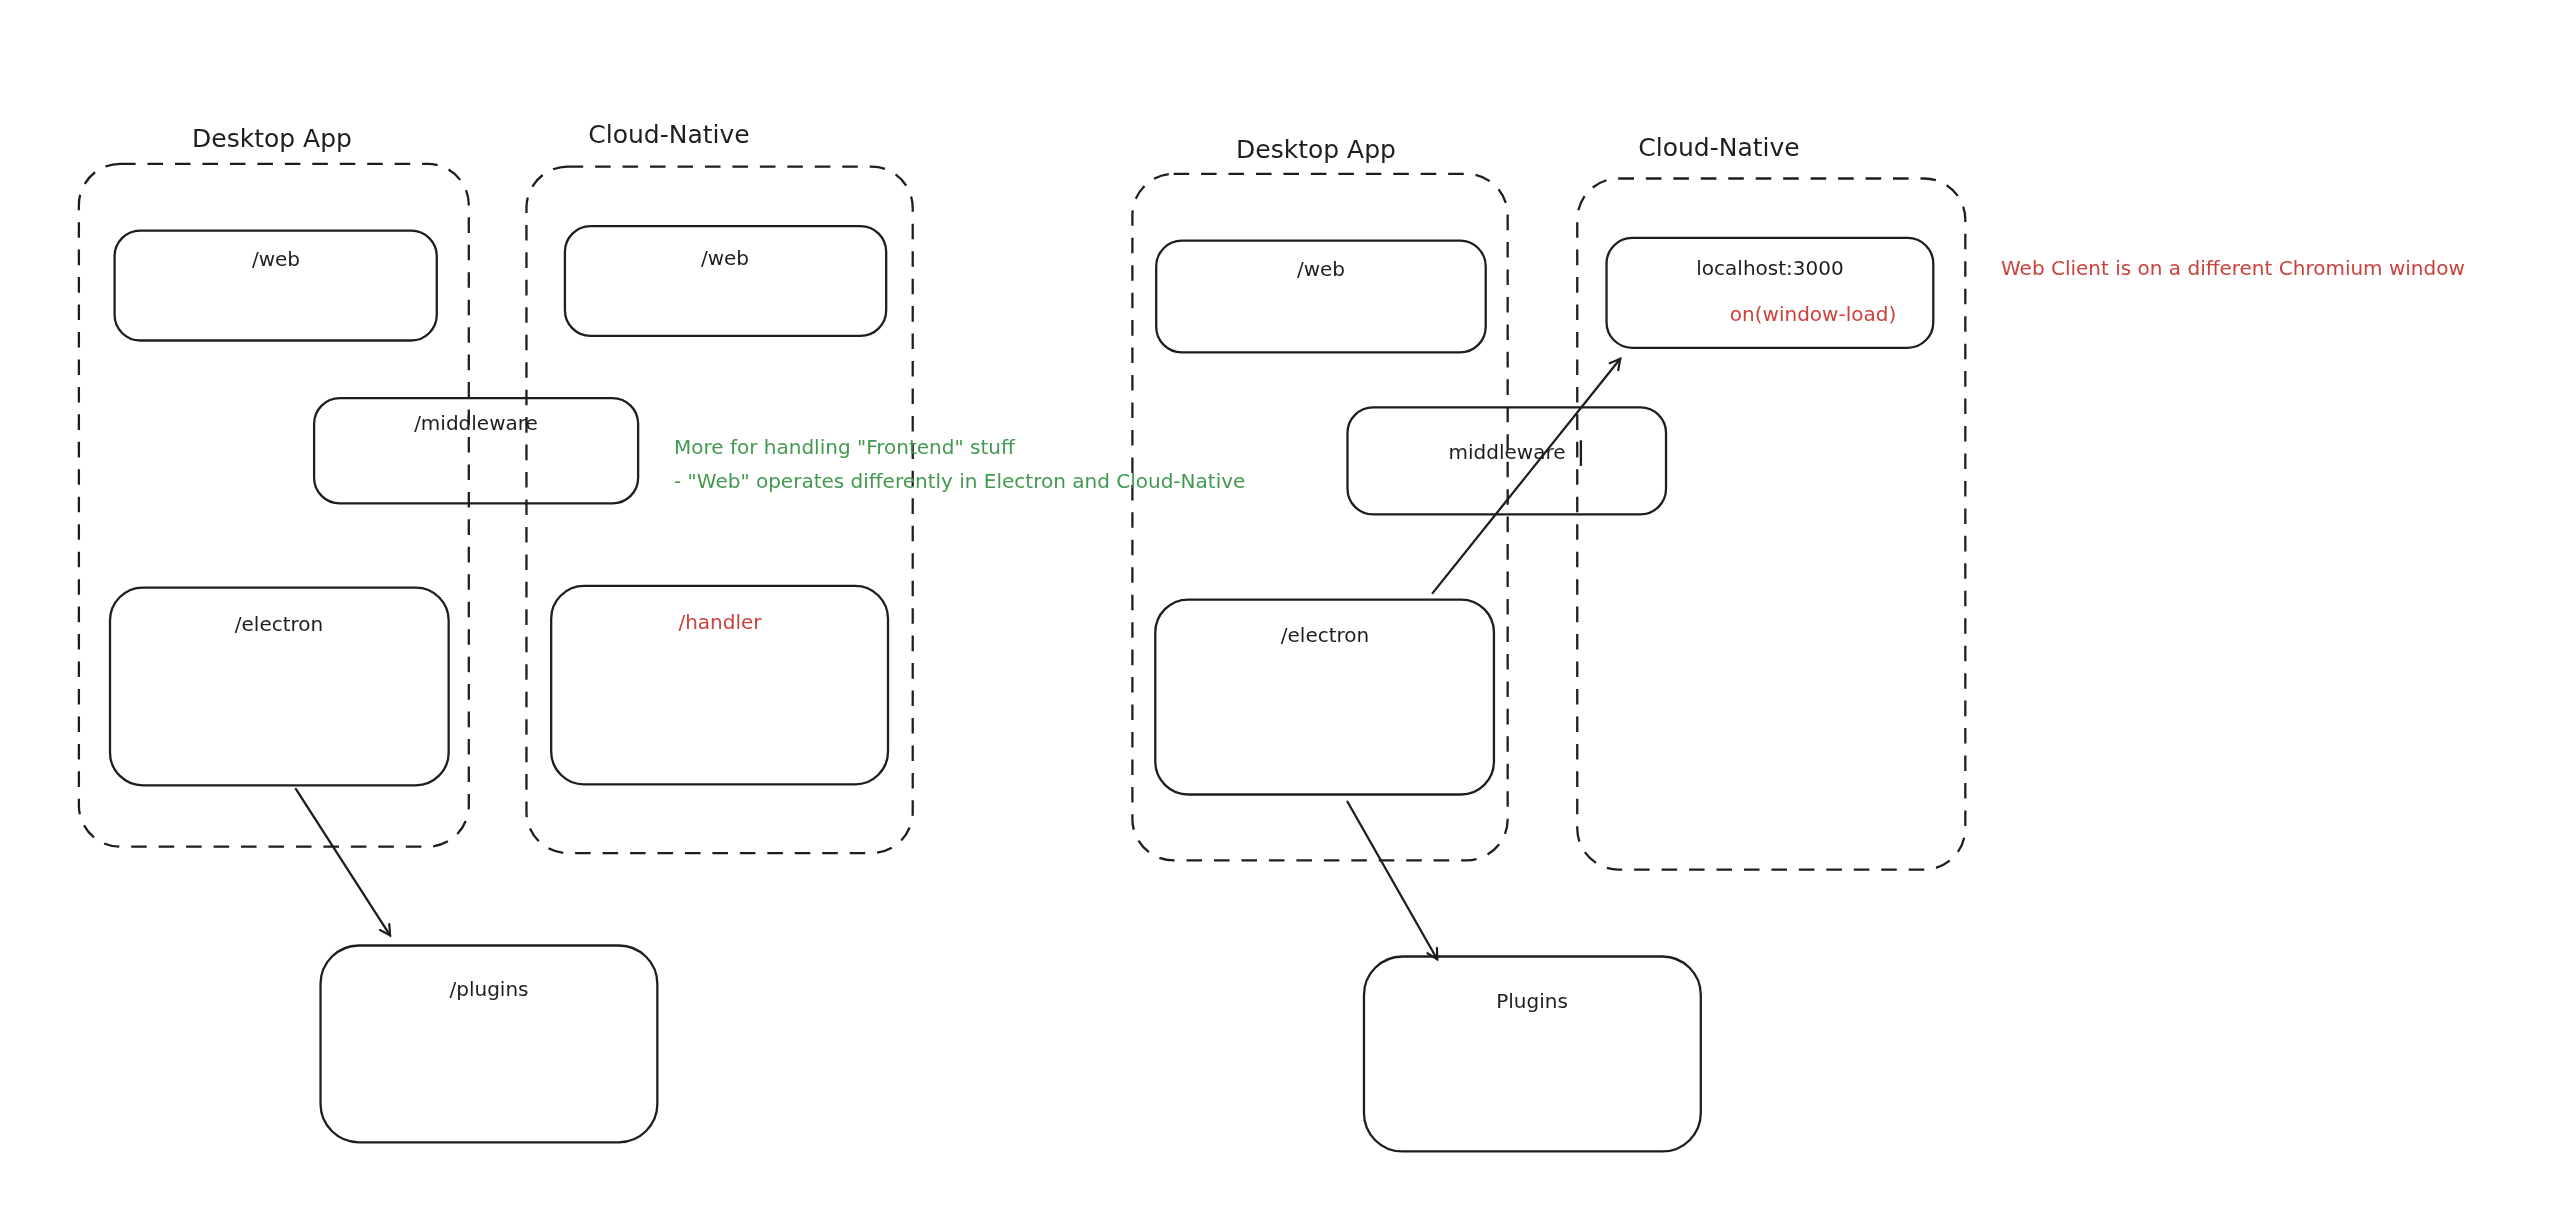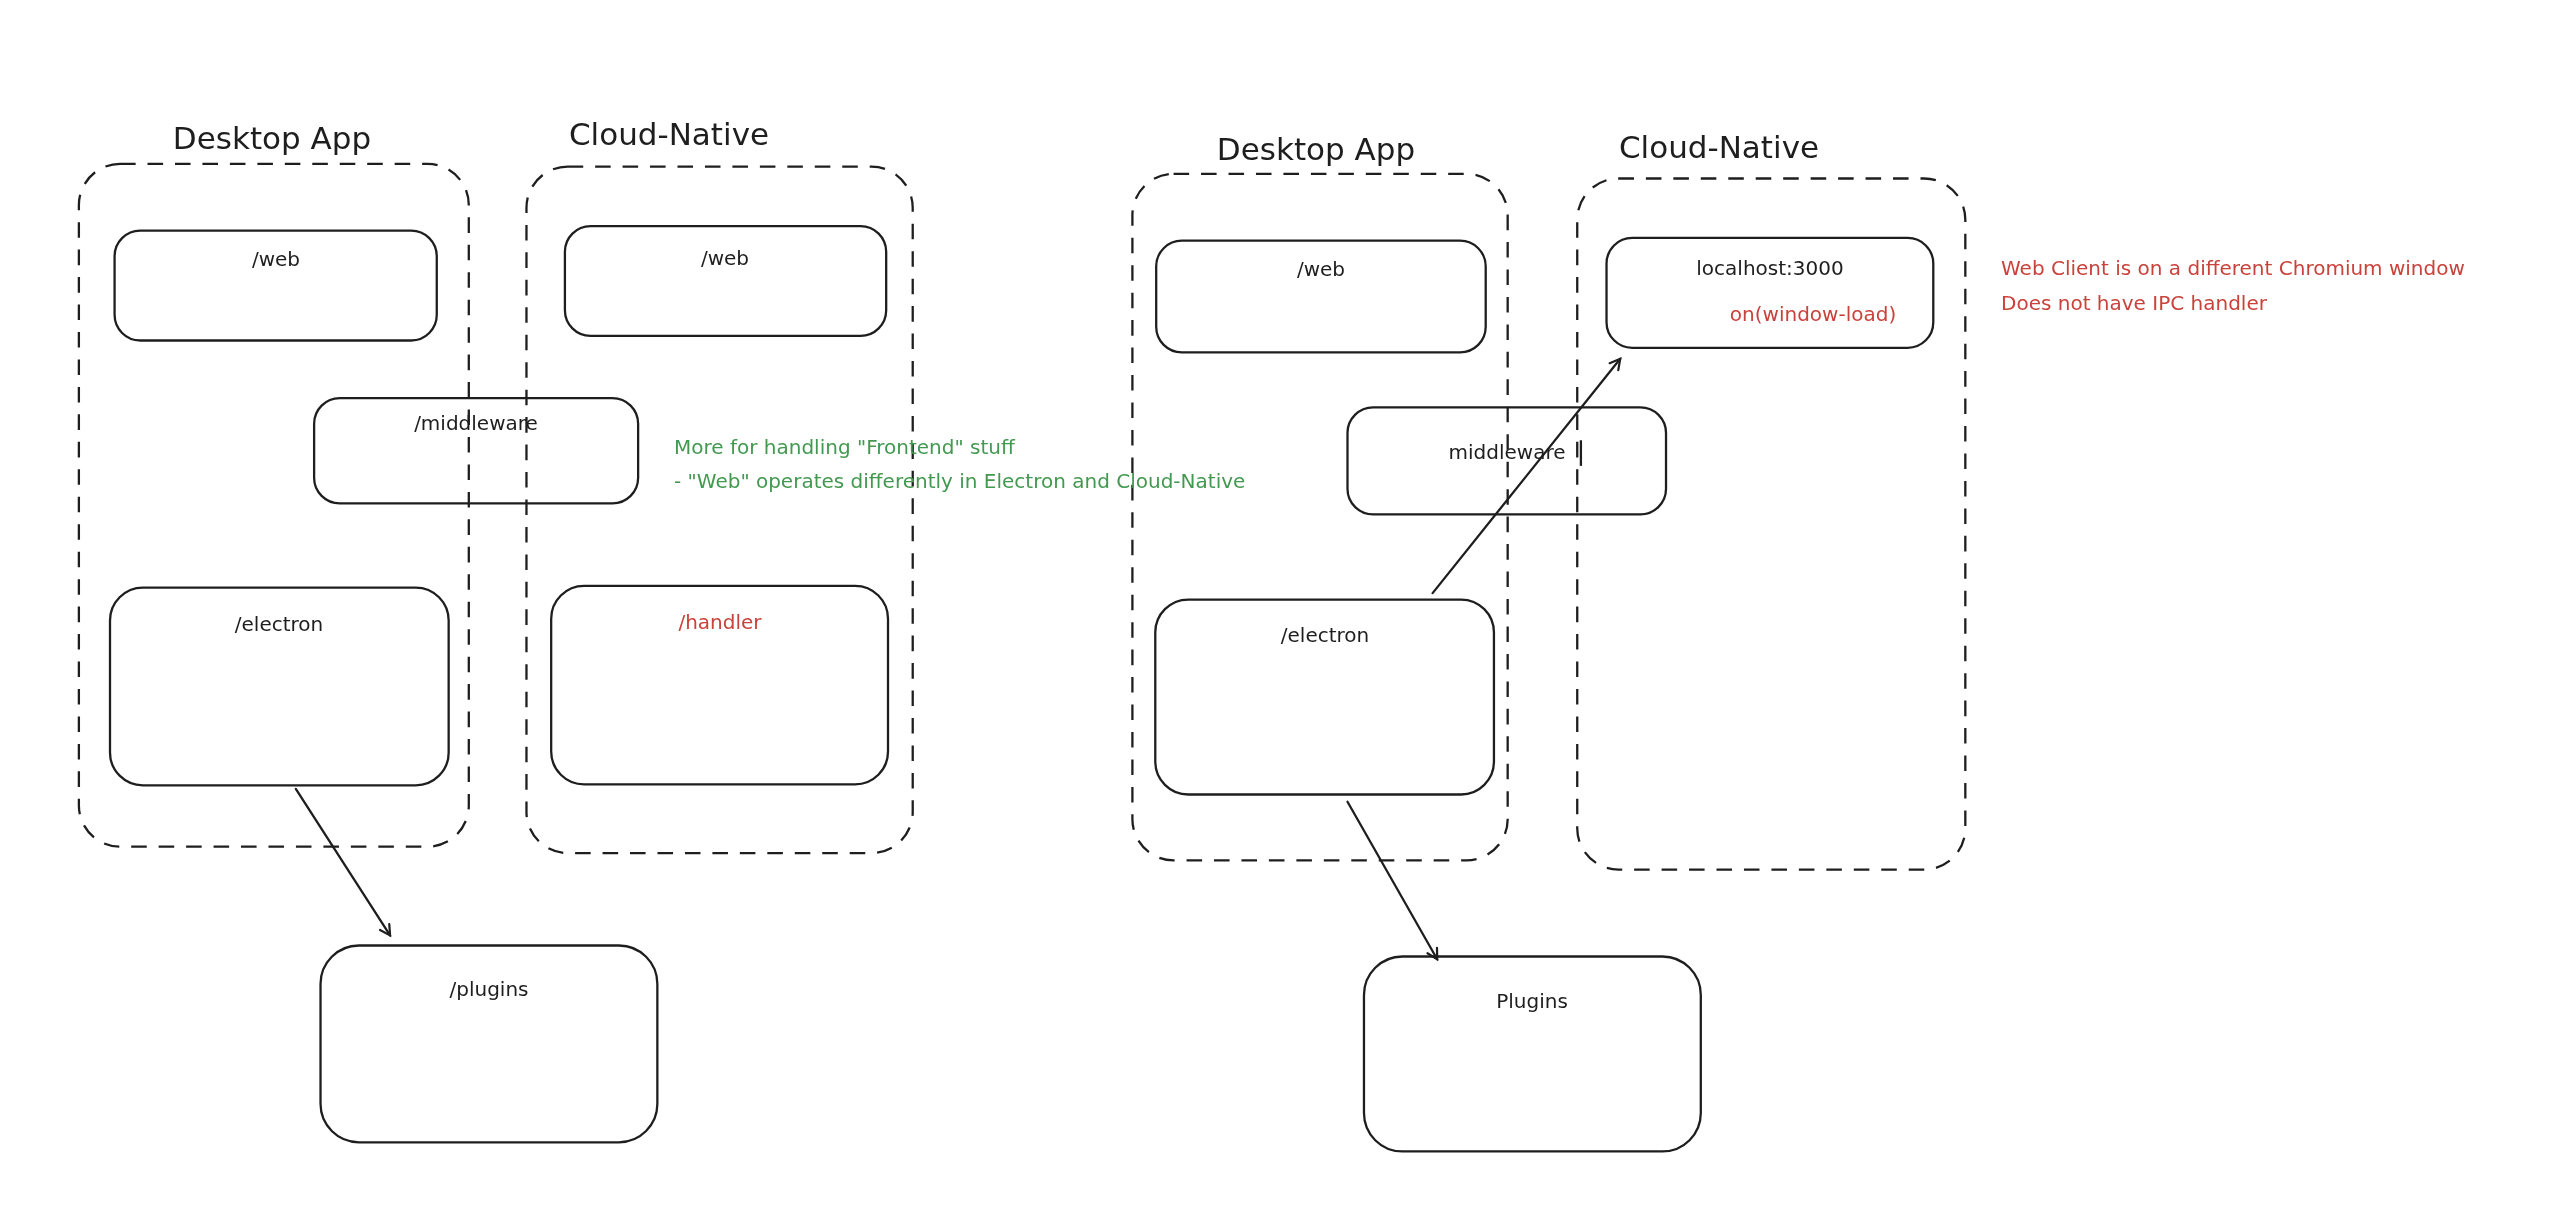--- a/index.html
+++ b/index.html
@@ -14,21 +14,21 @@
   }
   #shapes { position:absolute; left:0; top:0; width:2576px; height:1232px; }
   .shape-label {
     position:absolute;
     transform:translateX(-50%);
     font-size:20px;
     line-height:29px;
     color:#1e1e1e;
     white-space:nowrap;
   }
-  .group-label { font-size:31px; }
+  .group-label { font-size:25px; }
   .red-text   { color:#c9423b; }
   .green-text { color:#439950; }
   .note { position:absolute; font-size:20px; white-space:nowrap; }
   .note .note-line { line-height:35px; }
   #note-green .note-line { line-height:34px; }
 </style>
 </head>
 <body>
 
 <div id="canvas">
@@ -82,17 +82,16 @@
   <div class="shape-label red-text" style="left:1813px; top:300px;">on(window-load)</div>
   <div class="shape-label" style="left:1532px; top:987px;">Plugins</div>
 
   <div id="note-green" class="note green-text" style="left:674px; top:430px;">
     <div class="note-line">More for handling "Frontend" stuff</div>
     <div class="note-line">- "Web" operates differently in Electron and Cloud-Native</div>
   </div>
 
   <div id="note-red" class="note red-text" style="left:2001px; top:251px;">
     <div class="note-line">Web Client is on a different Chromium window</div>
-    <div class="note-line">Does not have IPC handler</div>
   </div>
 
 </div>
 
 
 </body></html>

